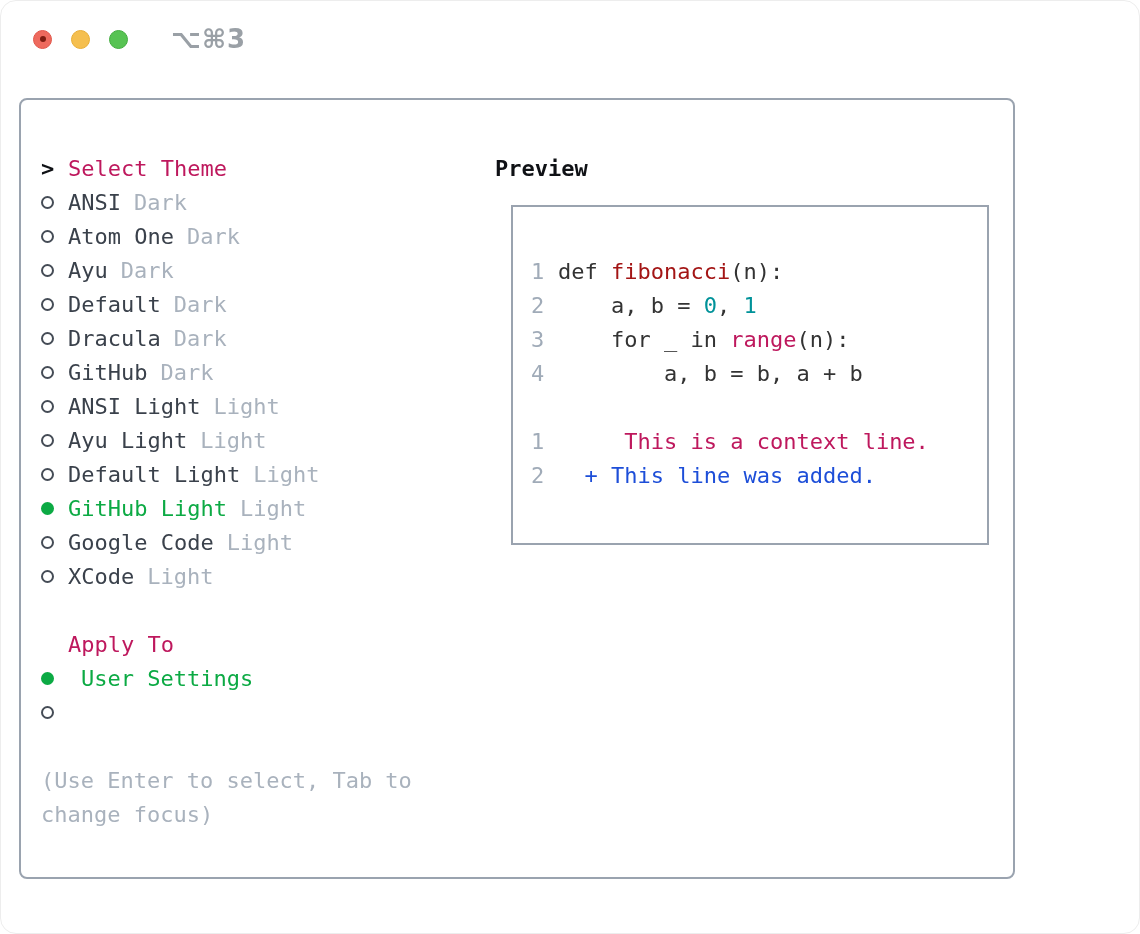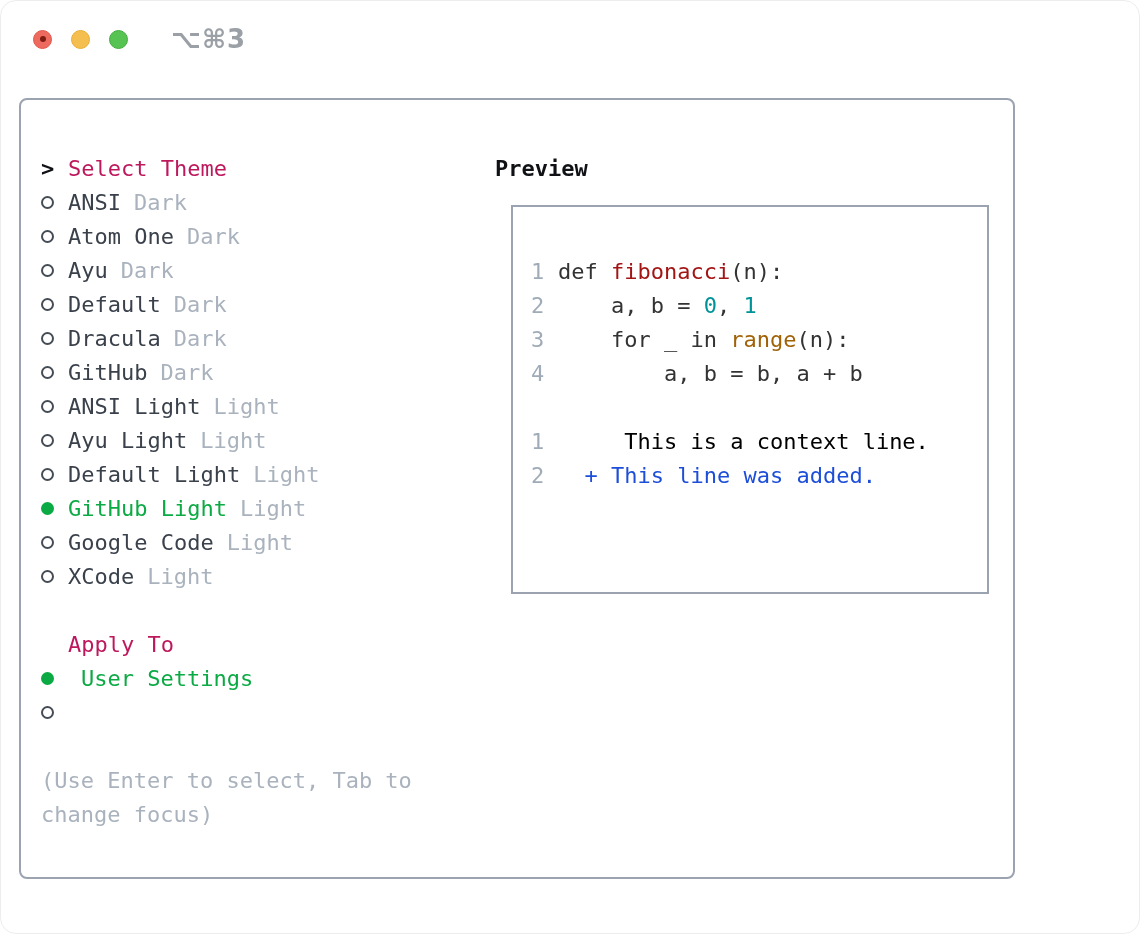--- a/index.html
+++ b/index.html
@@ -35,30 +35,30 @@
   .t-name { color:#3a414b; }
   .theme-row.selected .t-name { color:#0caa44; }
   .t-variant { color:#a9b2bd; margin-left:13px; }
   .opt-name { color:#3a414b;margin-left:13px; }
   .opt-row.selected .opt-name { color:#0caa44; }
   .help { color:#a9b2bd; }
 
   
   .preview-title { position:absolute; left:474px; top:51px; height:34px; display:flex;
                    align-items:center; font-size:22px; font-weight:700; color:#0f1115; }
-  .preview-box { position:absolute; left:490px; top:105px; width:478px; height:389px;
+  .preview-box { position:absolute; left:490px; top:105px; width:478px; height:340px;
                  border:2px solid #9aa3af; background:#fff; padding:48px 12px 48px 18px;
                  font-size:22px; overflow:hidden; }
   .pline { height:34px; line-height:34px; white-space:pre; }
   .ln { display:inline-block; width:27px; color:#a0abb8; }
   .c-k   { color:#333333; }
   .c-fn  { color:#a31515; }
   .c-num { color:#009299; }
-  .c-bi  { color:#a16207; }
-  .c-ctx { color:#000000; }
+  .c-bi  { color:#be185d; }
+  .c-ctx { color:#be185d; }
   .c-del { color:#c93a20; }
   .c-add { color:#1d4ed8;text-align:right; }
 </style>
 </head>
 <body>
 
 <div class="screen">
 
   <div class="titlebar">
     <span class="light light-close">

